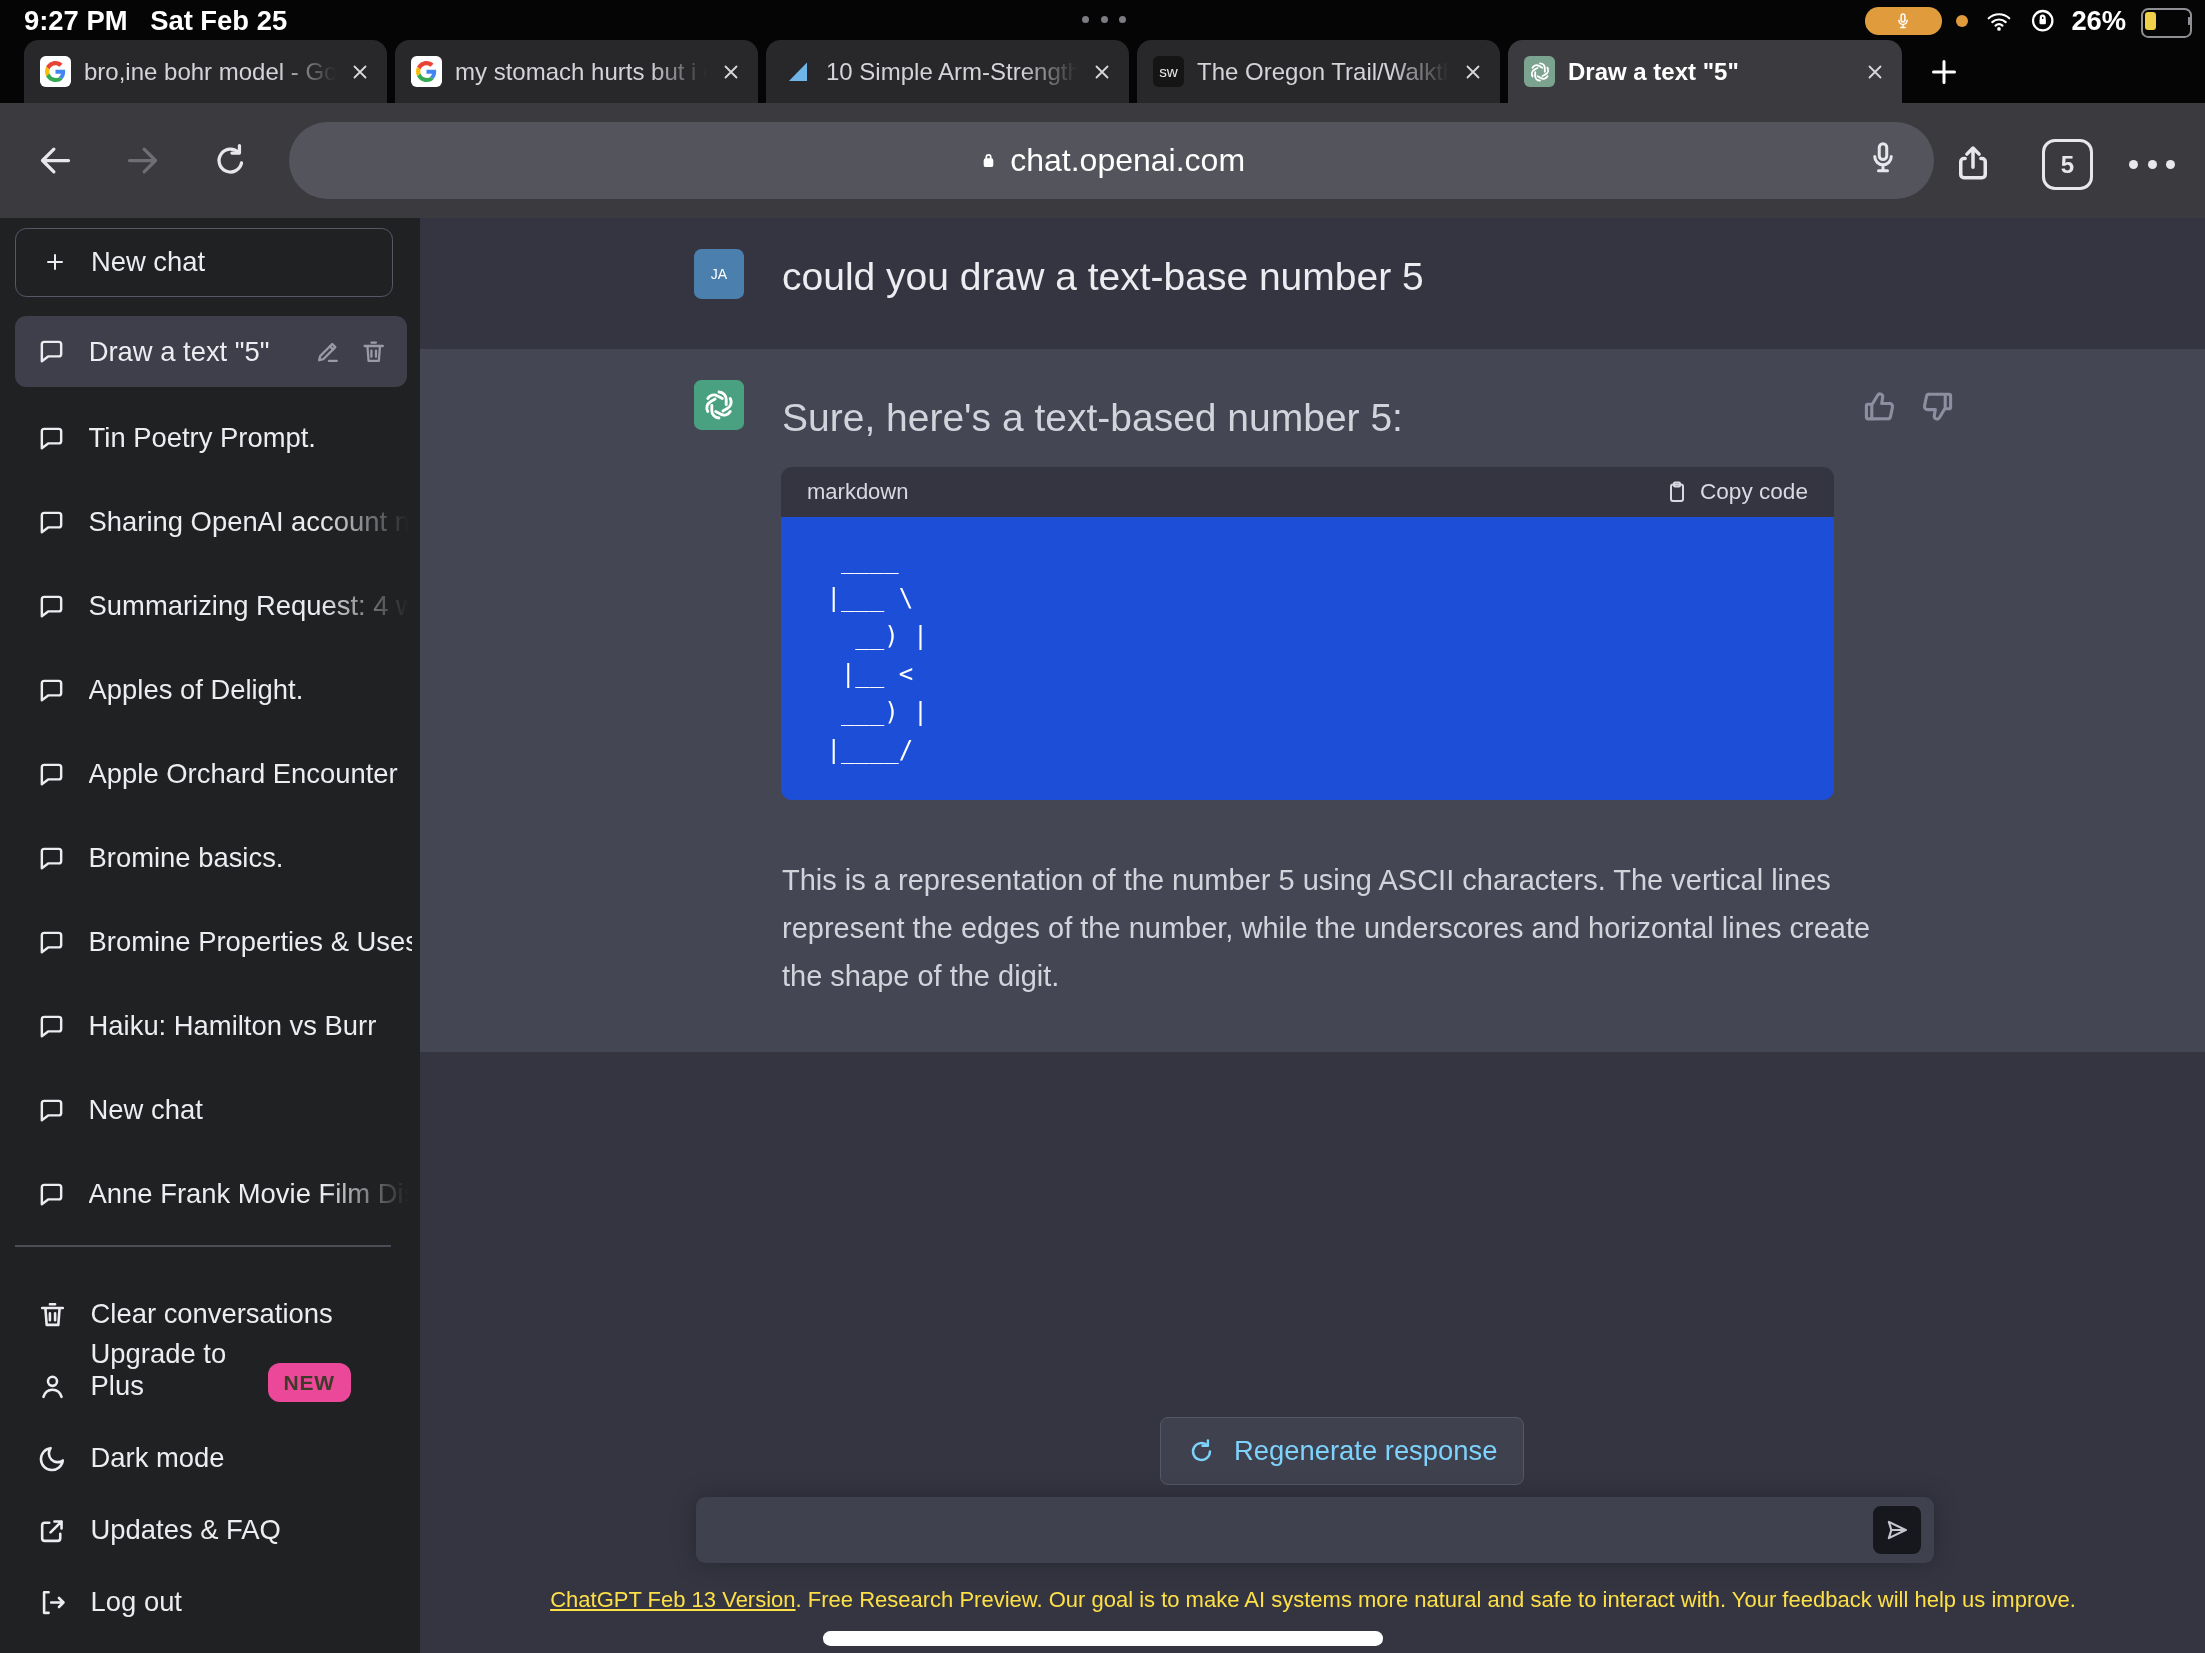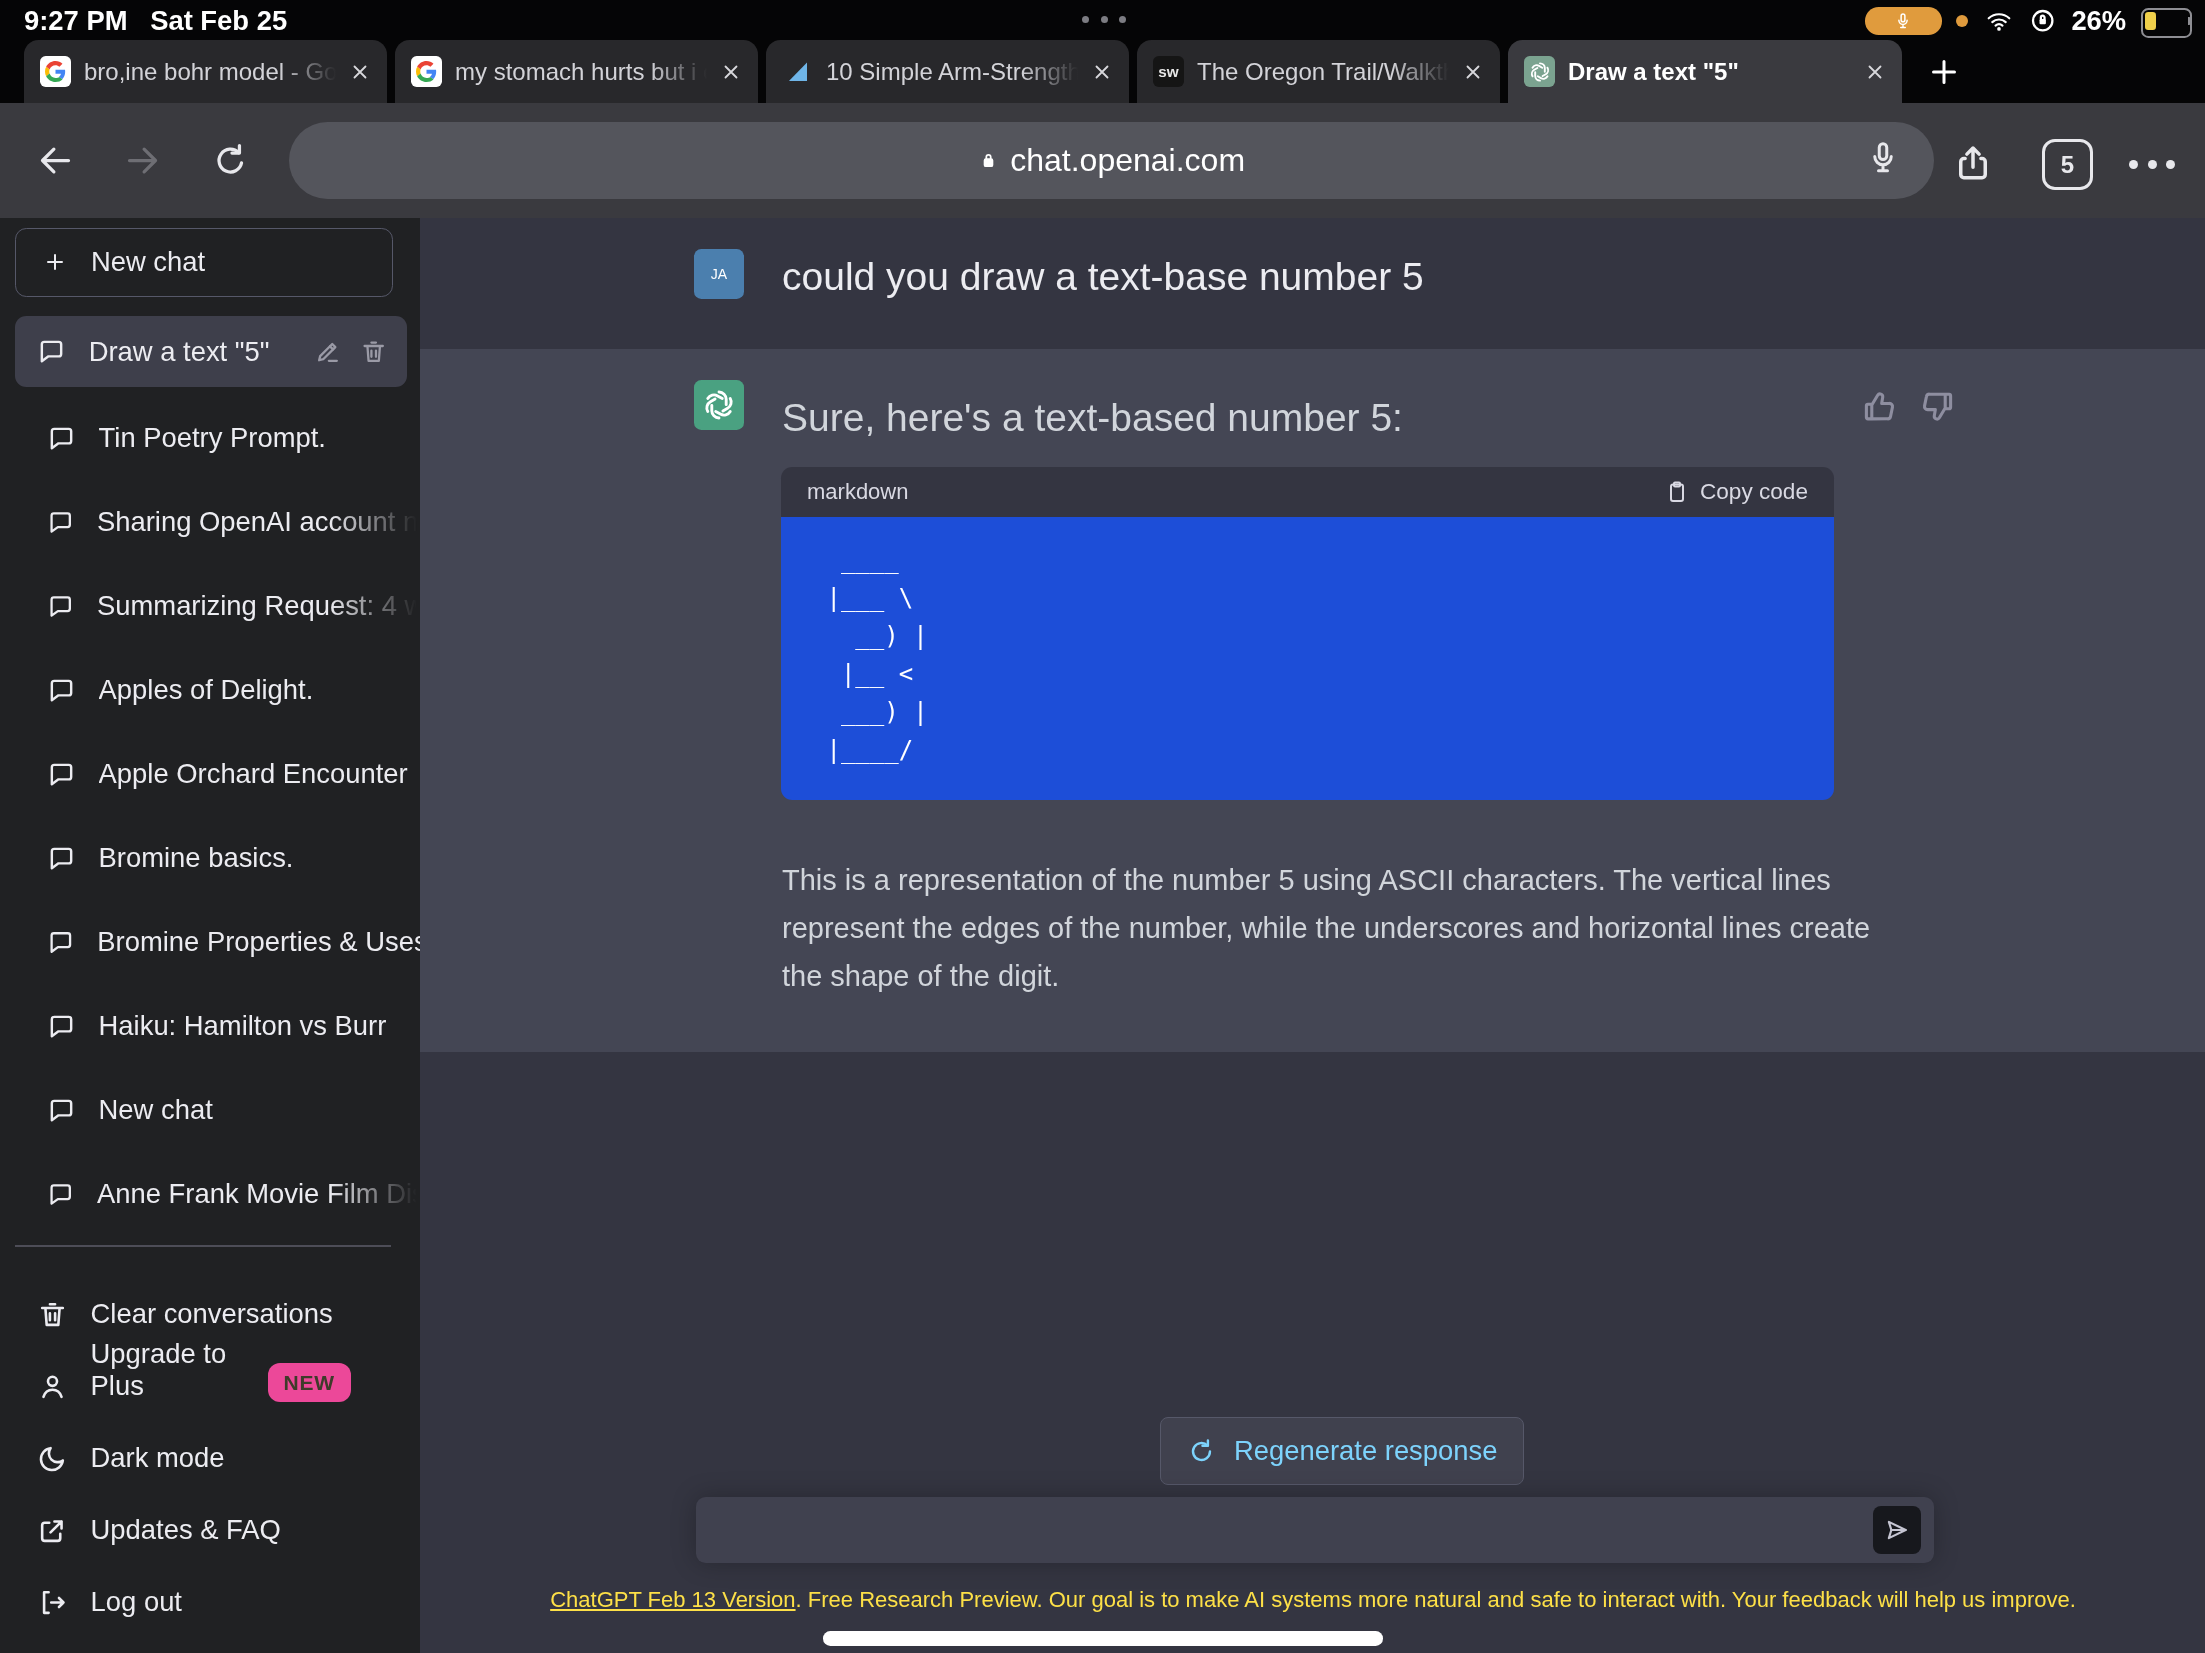--- a/index.html
+++ b/index.html
@@ -29,21 +29,21 @@
        display:flex;align-items:center;padding:0 16px;box-sizing:border-box;gap:13px;color:#d3d3d8;}
   .tab.active{--tabbg:#3a3a3f;width:394px;color:#fff;}
   .tab-title{flex:1;overflow:hidden;white-space:nowrap;font-size:24px;position:relative;}
   .tab.active .tab-title{font-weight:700;}
   .tab-title::after{content:"";position:absolute;right:0;top:0;bottom:0;width:57px;
        background:linear-gradient(90deg,rgba(0,0,0,0),var(--tabbg));}
   .tab-close{flex:none;color:#d8d8dc;}
   .fav{display:none;width:31px;height:31px;border-radius:5.7px;align-items:center;justify-content:center;flex:none;}
   .tab[data-favicon="google"]   .fav.google{display:flex;background:#fff;}
   .tab[data-favicon="triangle"] .fav.triangle{display:flex;}
-  .tab[data-favicon="sw"]       .fav.sw{display:flex;background:#151515;color:#e8e8e8;font-size:15.3px;font-weight:700;}
+  .tab[data-favicon="sw"]       .fav.sw{display:flex;background:#151515;color:#e8e8e8;font-size:15.3px;font-weight:400;}
   .tab[data-favicon="chatgpt"]  .fav.chatgpt{display:flex;background:#7ba390;}
   .newtab{flex:none;margin-left:16px;margin-bottom:13px;color:#fff;}
 
   
   .navbar{position:absolute;left:0;top:103px;width:2205px;height:115px;background:#3a3a3f;color:#e8e8ec;}
   .nav-ic{position:absolute;top:38px;}
   .urlpill{position:absolute;left:289px;top:18.6px;width:1645px;height:77px;border-radius:39px;background:#54555c;
            display:flex;align-items:center;justify-content:center;gap:11.3px;color:#fff;}
   .urltext{font-size:32px;}
   .mic-in-pill{position:absolute;left:1865px;top:37px;color:#e8e8ec;}
@@ -54,21 +54,21 @@
 
   
   .sidebar{position:absolute;left:0;top:218px;width:420px;height:1435px;background:#202123;color:#ececf1;}
   .newchat-btn{position:absolute;left:14.5px;top:9.7px;width:378px;height:69px;border:1.6px solid #565869;border-radius:11.3px;
                display:flex;align-items:center;gap:24px;padding-left:27.4px;box-sizing:border-box;font-size:27.4px;}
   .sel-item{position:absolute;left:14.5px;top:98px;width:392px;height:71px;background:#3e3f4b;border-radius:11.3px;
             display:flex;align-items:center;gap:22.6px;padding:0 19.4px 0 22.6px;box-sizing:border-box;font-size:27.4px;}
   .sel-item .grow{flex:1;overflow:hidden;white-space:nowrap;}
   .sel-icons{display:flex;gap:18px;color:#9a9aa6;}
   .history{position:absolute;left:0;top:178px;width:420px;}
-  .h-item{height:84px;display:flex;align-items:center;gap:22.6px;padding-left:37px;box-sizing:border-box;font-size:27.4px;color:#ececf1;margin-left:10px;}
+  .h-item{height:84px;display:flex;align-items:center;gap:22.6px;padding-left:37px;box-sizing:border-box;font-size:27.4px;color:#ececf1;}
   .h-item .lbl{white-space:nowrap;overflow:hidden;max-width:323px;}
   .lbl.faded{-webkit-mask-image:linear-gradient(90deg,#000 72%,transparent 99%);mask-image:linear-gradient(90deg,#000 72%,transparent 99%);}
   .side-divider{position:absolute;left:14.5px;top:1027px;width:376px;height:1.6px;background:#4d4d57;}
   .side-menu{position:absolute;left:0;top:1040px;width:420px;}
   .m-item{height:72px;display:flex;align-items:flex-end;gap:22.6px;padding:0 24px 0 37px;box-sizing:border-box;font-size:27.4px;color:#ececf1;}
   .m-icon{width:31px;height:31px;flex:none;}
   .m-icon svg{display:none;}
   .m-item[data-icon="trash"]    .ic-trash{display:block;}
   .m-item[data-icon="person"]   .ic-person{display:block;}
   .m-item[data-icon="moon"]     .ic-moon{display:block;}

